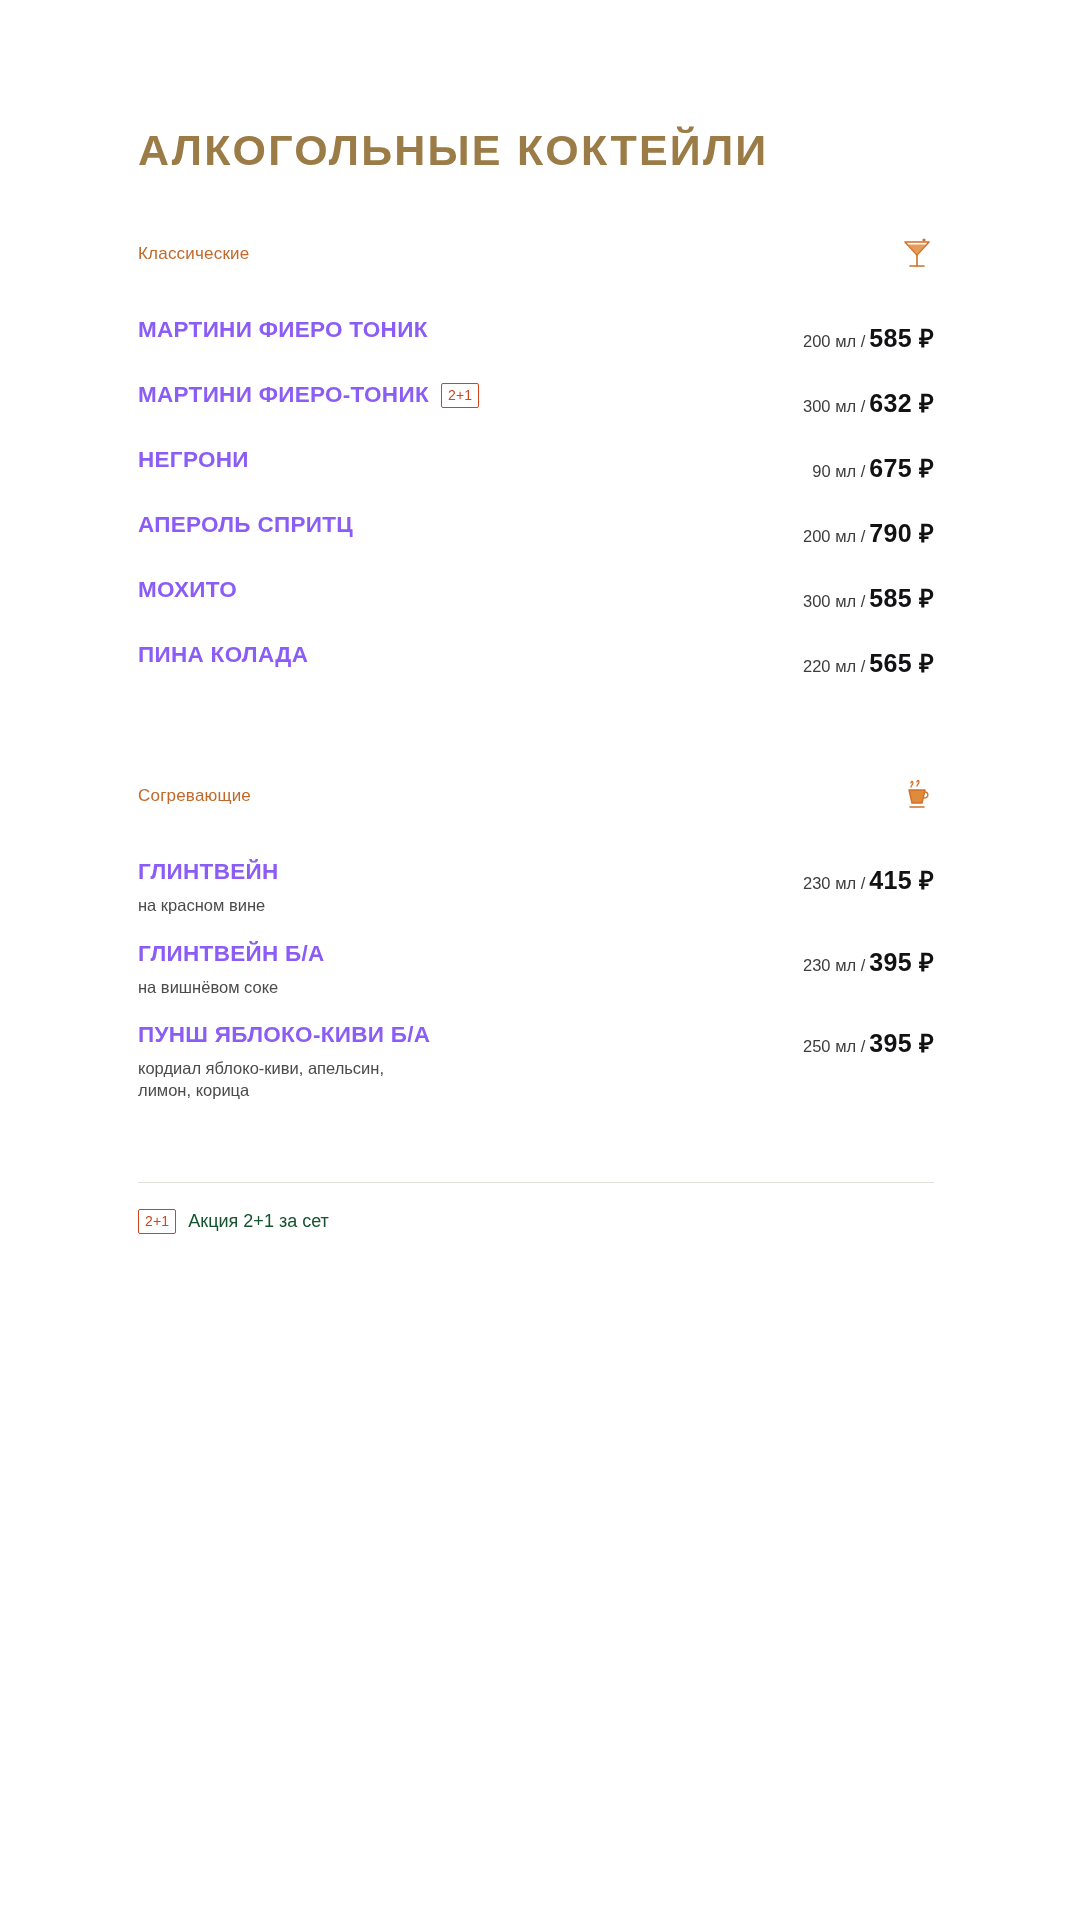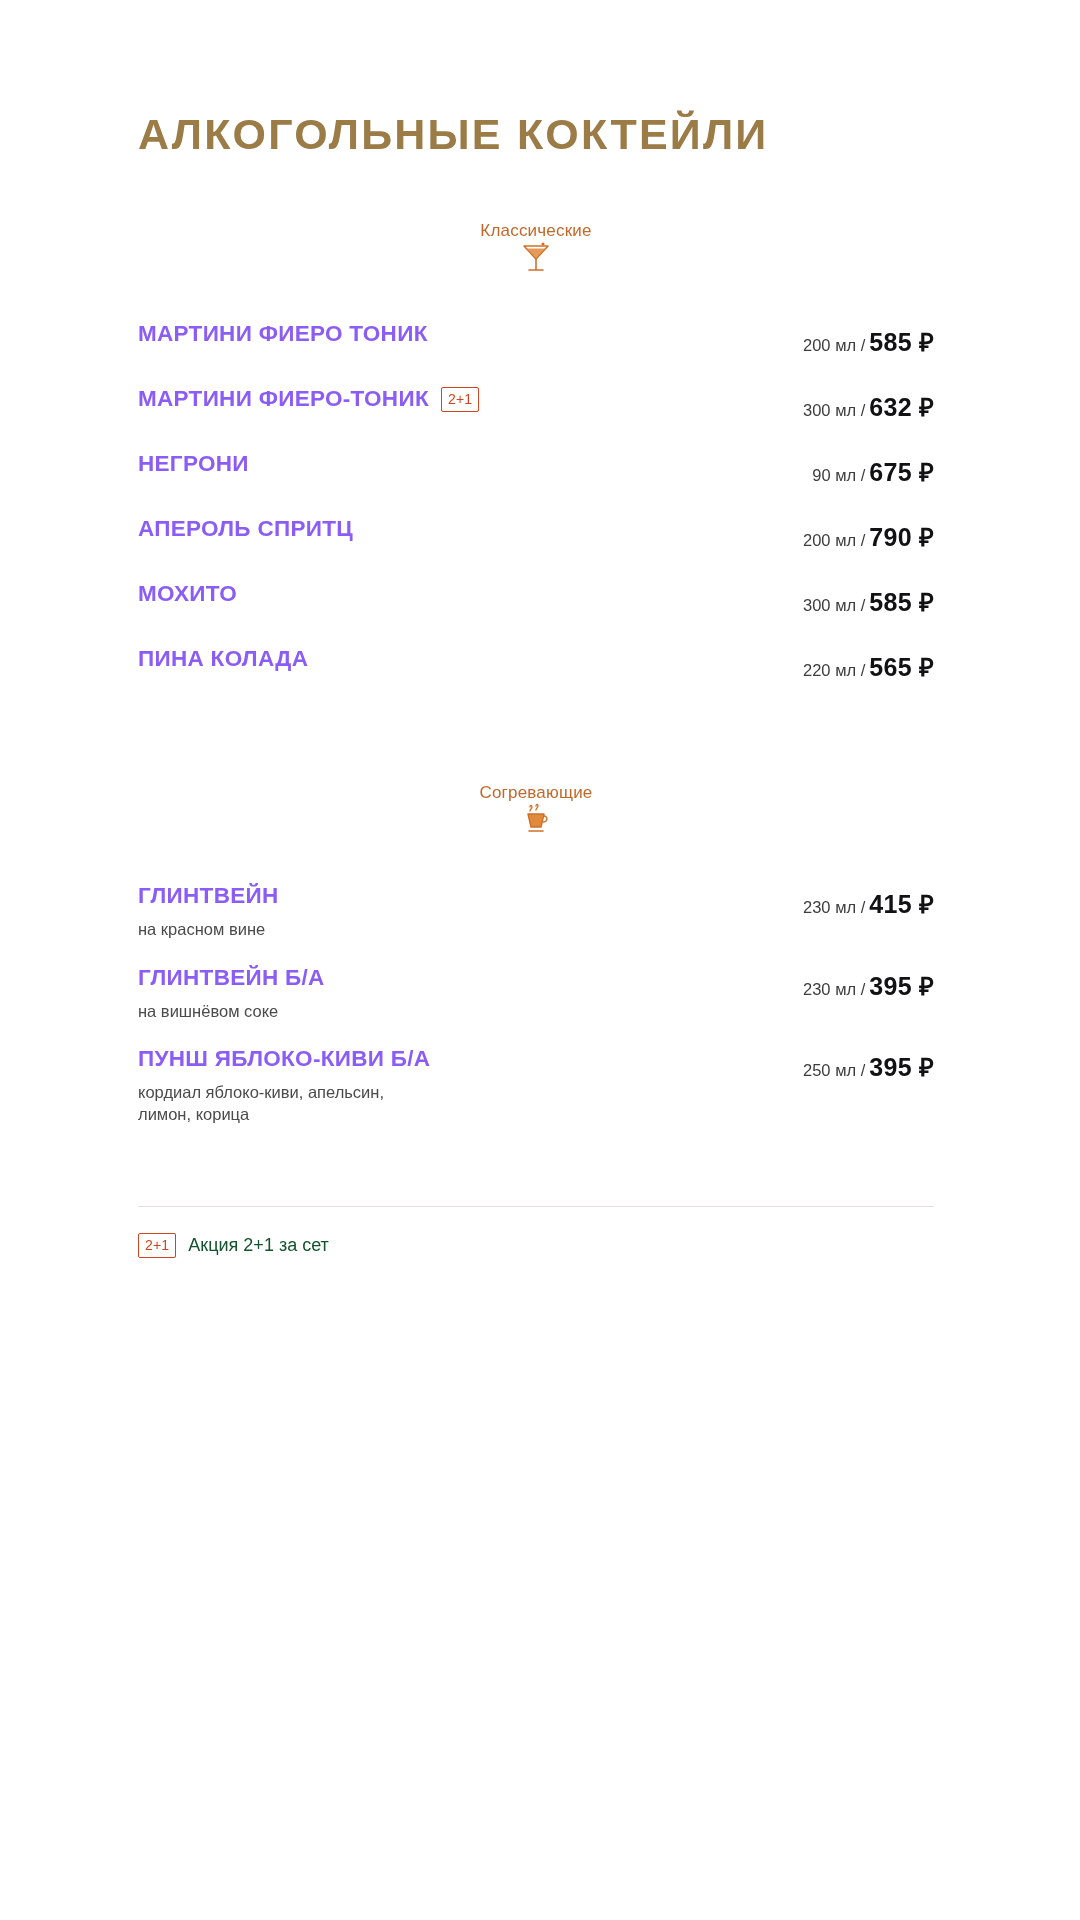--- a/index.html
+++ b/index.html
@@ -12,21 +12,21 @@
     height: 1920px;
     font-family: "Liberation Sans", sans-serif;
     color: #1b1b1b;
     -webkit-font-smoothing: antialiased;
   }
   .page {
     position: relative;
     width: 1072px;
     height: 1920px;
     box-sizing: border-box;
-    padding: 0 138px;
+    padding: 16px 138px;
   }
   .menu-title {
     margin: 0;
     padding-top: 110px;
     font-size: 43px;
     line-height: 1.15;
     letter-spacing: 2.2px;
     font-weight: 700;
     color: #9b7b46;
     text-transform: uppercase;
@@ -36,21 +36,20 @@
     margin-top: 62px;
   }
   .section.second {
     margin-top: 86px;
   }
   .section-head {
     display: flex;
     align-items: center;
     justify-content: space-between;
     margin-bottom: 32px;
-    flex-direction: column;
   }
   .section-title {
     font-size: 17px;
     letter-spacing: 0.2px;
     color: #c2682a;
     font-weight: 400;
   }
   .section-icon {
     width: 34px;
     height: 34px;

